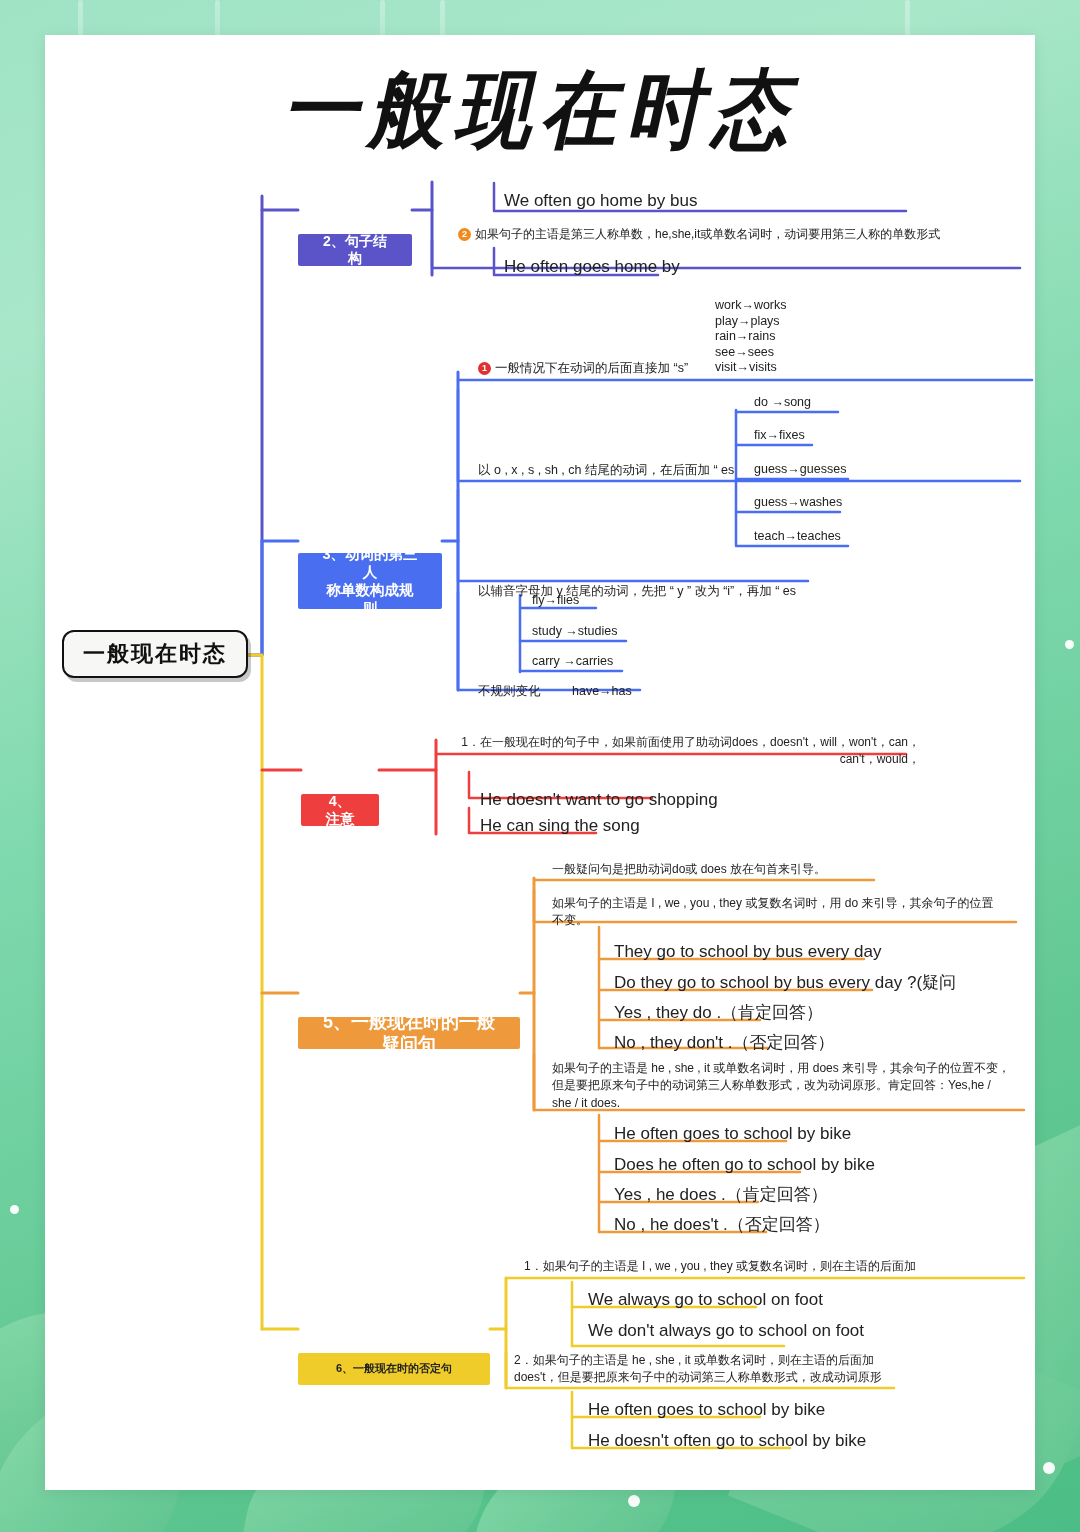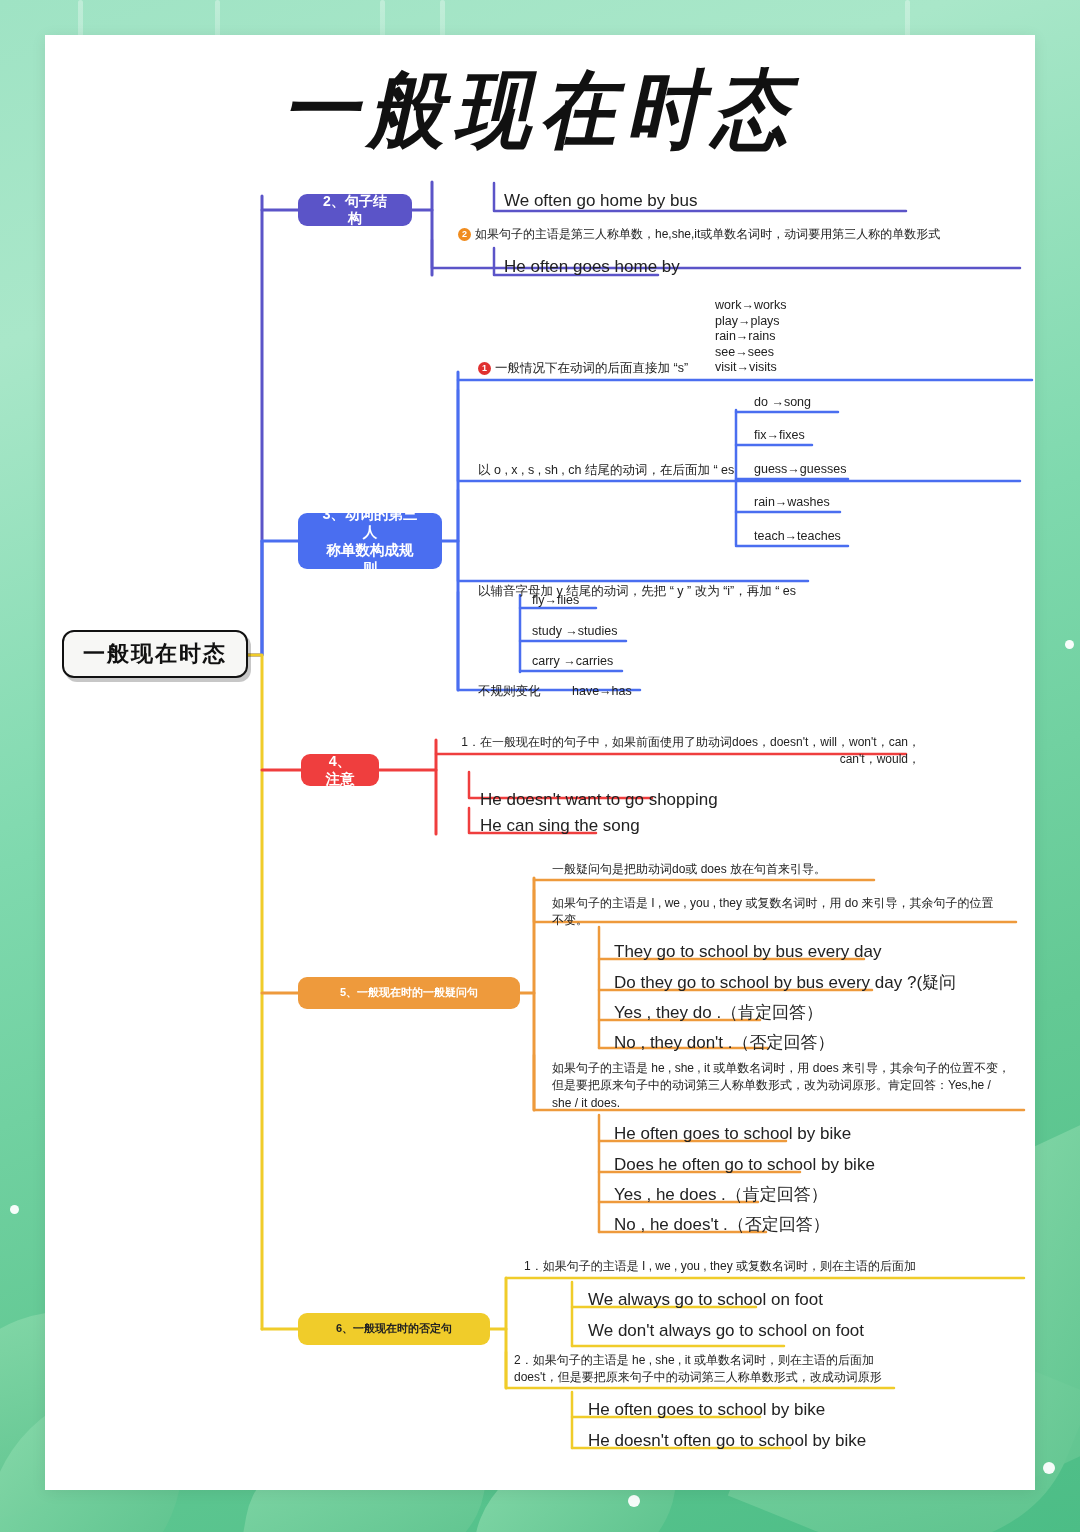--- a/index.html
+++ b/index.html
@@ -34,35 +34,35 @@
     letter-spacing:10px; color:#111;
     font-family:"DejaVu Sans","Liberation Sans",sans-serif;
     transform:scaleY(1.12);
   }
 
   
   svg.wires { position:absolute; left:0; top:0; width:1080px; height:1532px; pointer-events:none; }
 
   
   .node {
-    position:absolute; border-radius:9px; color:#fff;
+    position:absolute; border-radius:2px; color:#fff;
     font-weight:bold; display:flex; align-items:center; justify-content:center;
-    text-align:center; line-height:1.25; padding:4px 24px;
+    text-align:center; line-height:1.25; padding:4px 24px;margin-top:40px;
   }
   .root {
     position:absolute; left:62px; top:630px; width:186px; height:48px;
     background:#f7f7f5; border:2.5px solid #111; border-radius:12px;
     display:flex; align-items:center; justify-content:center;
     font-size:22px; font-weight:bold; color:#111; letter-spacing:2px;
     box-shadow:3px 4px 0 rgba(0,0,0,.22);
   }
   .n2 { left:298px; top:194px;  width:114px; height:32px; background:#5b54c8; font-size:14px; }
   .n3 { left:298px; top:513px;  width:144px; height:56px; background:#4a6ef0; font-size:14.5px; flex-direction:column; }
   .n4 { left:301px; top:754px;  width:78px;  height:32px; background:#ef3e3e; font-size:14.5px; }
-  .n5 { left:298px; top:977px;  width:222px; height:32px; background:#ee9a3c; font-size:11px; }
+  .n5 { left:298px; top:977px;  width:222px; height:32px; background:#ee9a3c; font-size:18px; }
   .n6 { left:298px; top:1313px; width:192px; height:32px; background:#f0cc2a; font-size:11px; color:#222; }
 
   
   .txt {
     position:absolute; color:#222; line-height:1.45;
     font-family:"Liberation Sans","DejaVu Sans",sans-serif;
   }
   .t13 { font-size:17px; }
   .t12 { font-size:12px; }
   .t125{ font-size:12.5px; }
@@ -220,21 +220,21 @@
   <div>play→plays</div>
   <div>rain→rains</div>
   <div>see→sees</div>
   <div>visit→visits</div>
 </div>
 
 <div class="txt t125" style="left:478px; top:461px;">以 o , x , s , sh , ch 结尾的动词，在后面加 “ es</div>
 <div class="txt t125" style="left:754px; top:393px;">do →song</div>
 <div class="txt t125" style="left:754px; top:426px;">fix→fixes</div>
 <div class="txt t125" style="left:754px; top:460px;">guess→guesses</div>
-<div class="txt t125" style="left:754px; top:493px;">rain→washes</div>
+<div class="txt t125" style="left:754px; top:493px;">guess→washes</div>
 <div class="txt t125" style="left:754px; top:527px;">teach→teaches</div>
 
 <div class="txt t125" style="left:478px; top:582px;">以辅音字母加 y 结尾的动词，先把 “ y ” 改为 “i”，再加 “ es</div>
 <div class="txt t125" style="left:532px; top:591px;">fly→flies</div>
 <div class="txt t125" style="left:532px; top:622px;">study →studies</div>
 <div class="txt t125" style="left:532px; top:652px;">carry →carries</div>
 
 <div class="txt t125" style="left:478px; top:682px;">不规则变化</div>
 <div class="txt t125" style="left:572px; top:682px;">have→has</div>
 

